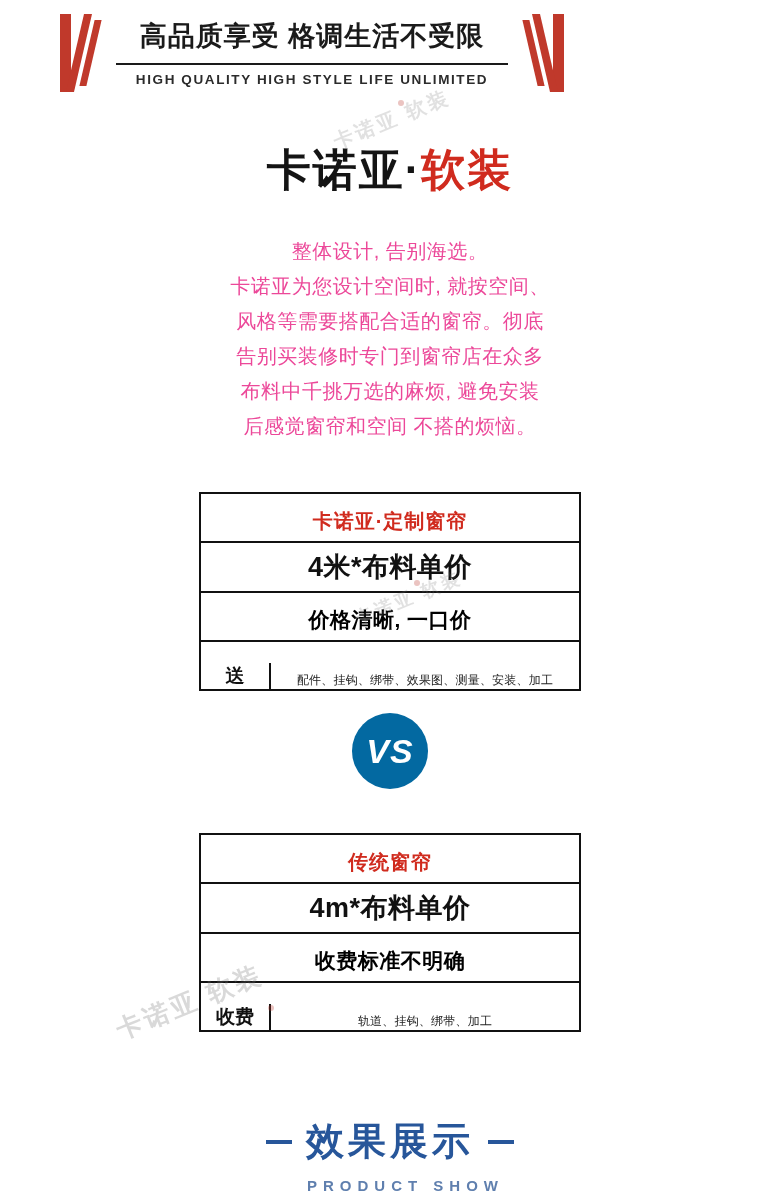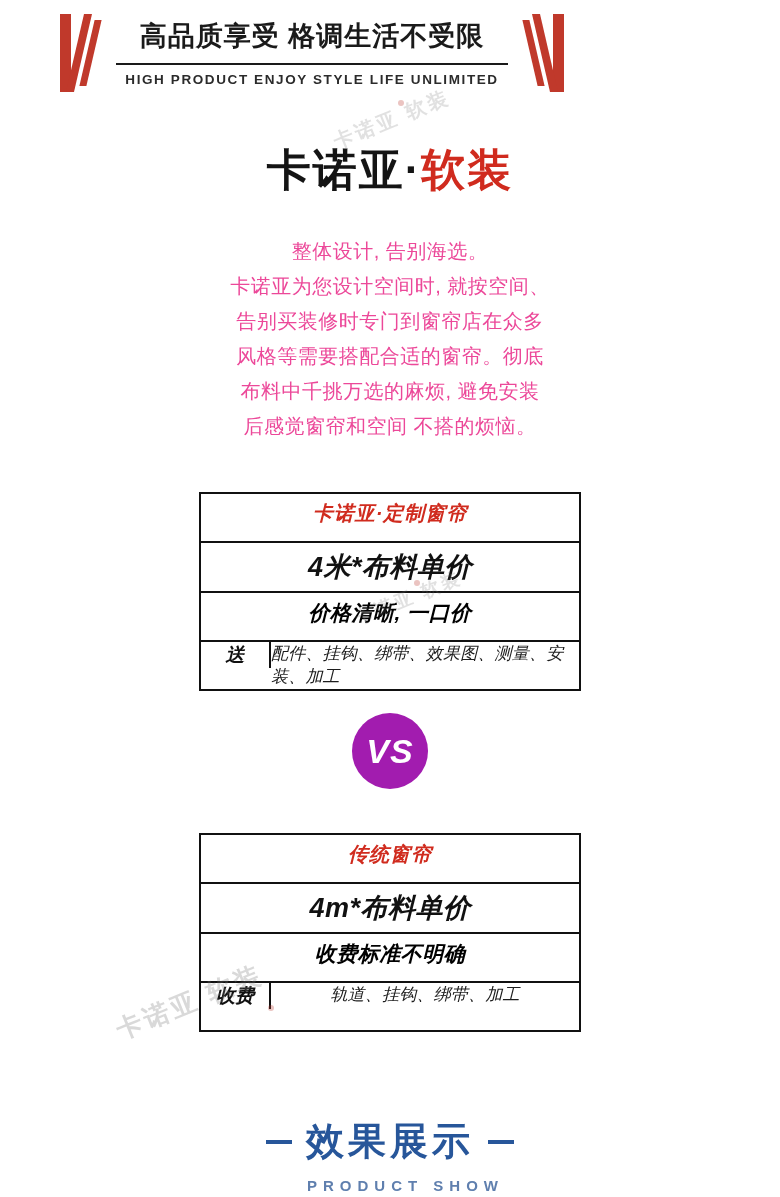--- a/index.html
+++ b/index.html
@@ -99,22 +99,21 @@
     border: 2px solid #111111;
     border-bottom: none;
     background: rgba(255,255,255,0.2);
   }
   .table-a { margin-top: 48px; }
   .table-b { margin-top: 44px; }
   .trow {
     display: flex;
     border-bottom: 2px solid #111111;
     min-height: 47px;
-    align-items: flex-start;
-    font-style: italic;
+    align-items: flex-end;
   }
   .tcell {
     flex: 1;
     display: flex;
     align-items: center;
     justify-content: center;
     text-align: center;
     padding: 6px 4px;
   }
   .row-title .tcell {
@@ -143,36 +142,36 @@
     justify-content: center;
     font-size: 19px;
     font-weight: bold;
     color: #111111;
   }
   .row-gift .value {
     flex: 1;
     display: flex;
     align-items: center;
     justify-content: center;
-    font-size: 17px;
+    font-size: 12px;
     color: #1c1c1c;
     letter-spacing: 0.2px;
   }
 
   
   .vs-wrap {
     display: flex;
     justify-content: center;
     margin-top: 22px;
   }
   .vs {
     width: 76px;
     height: 76px;
     border-radius: 50%;
-    background: #a21caf;
+    background: #0369a1;
     color: #ffffff;
     display: flex;
     align-items: center;
     justify-content: center;
     font-size: 34px;
     font-weight: bold;
     font-style: italic;
     letter-spacing: 1px;
   }
 
@@ -234,38 +233,38 @@
 
 <div class="header">
   <div class="bracket bracket-left">
     <span class="bar b1"></span>
       <span class="bar b2"></span>
       <span class="bar b3"></span>
   </div>
   <div class="header-center">
     <div class="header-cn">高品质享受  格调生活不受限</div>
     <div class="header-rule"></div>
-    <div class="header-en">HIGH PRODUCT ENJOY    STYLE LIFE UNLIMITED</div>
+    <div class="header-en">HIGH QUALITY HIGH    STYLE LIFE UNLIMITED</div>
   </div>
   <div class="bracket bracket-right">
     <span class="bar b1"></span>
       <span class="bar b2"></span>
       <span class="bar b3"></span>
   </div>
 </div>
 
 <div class="brand">
   <span class="dark">卡诺亚·</span><span class="red">软装</span>
 </div>
 
 <div class="intro">
   <div>整体设计, 告别海选。</div>
   <div>卡诺亚为您设计空间时, 就按空间、</div>
+  <div>风格等需要搭配合适的窗帘。彻底</div>
   <div>告别买装修时专门到窗帘店在众多</div>
-  <div>风格等需要搭配合适的窗帘。彻底</div>
   <div>布料中千挑万选的麻烦, 避免安装</div>
   <div>后感觉窗帘和空间 不搭的烦恼。</div>
 </div>
 
 <div class="table table-a">
   <div class="trow row-title">
     <div class="tcell">卡诺亚·定制窗帘</div>
   </div>
   <div class="trow row-main">
     <div class="tcell">4米*布料单价</div>

